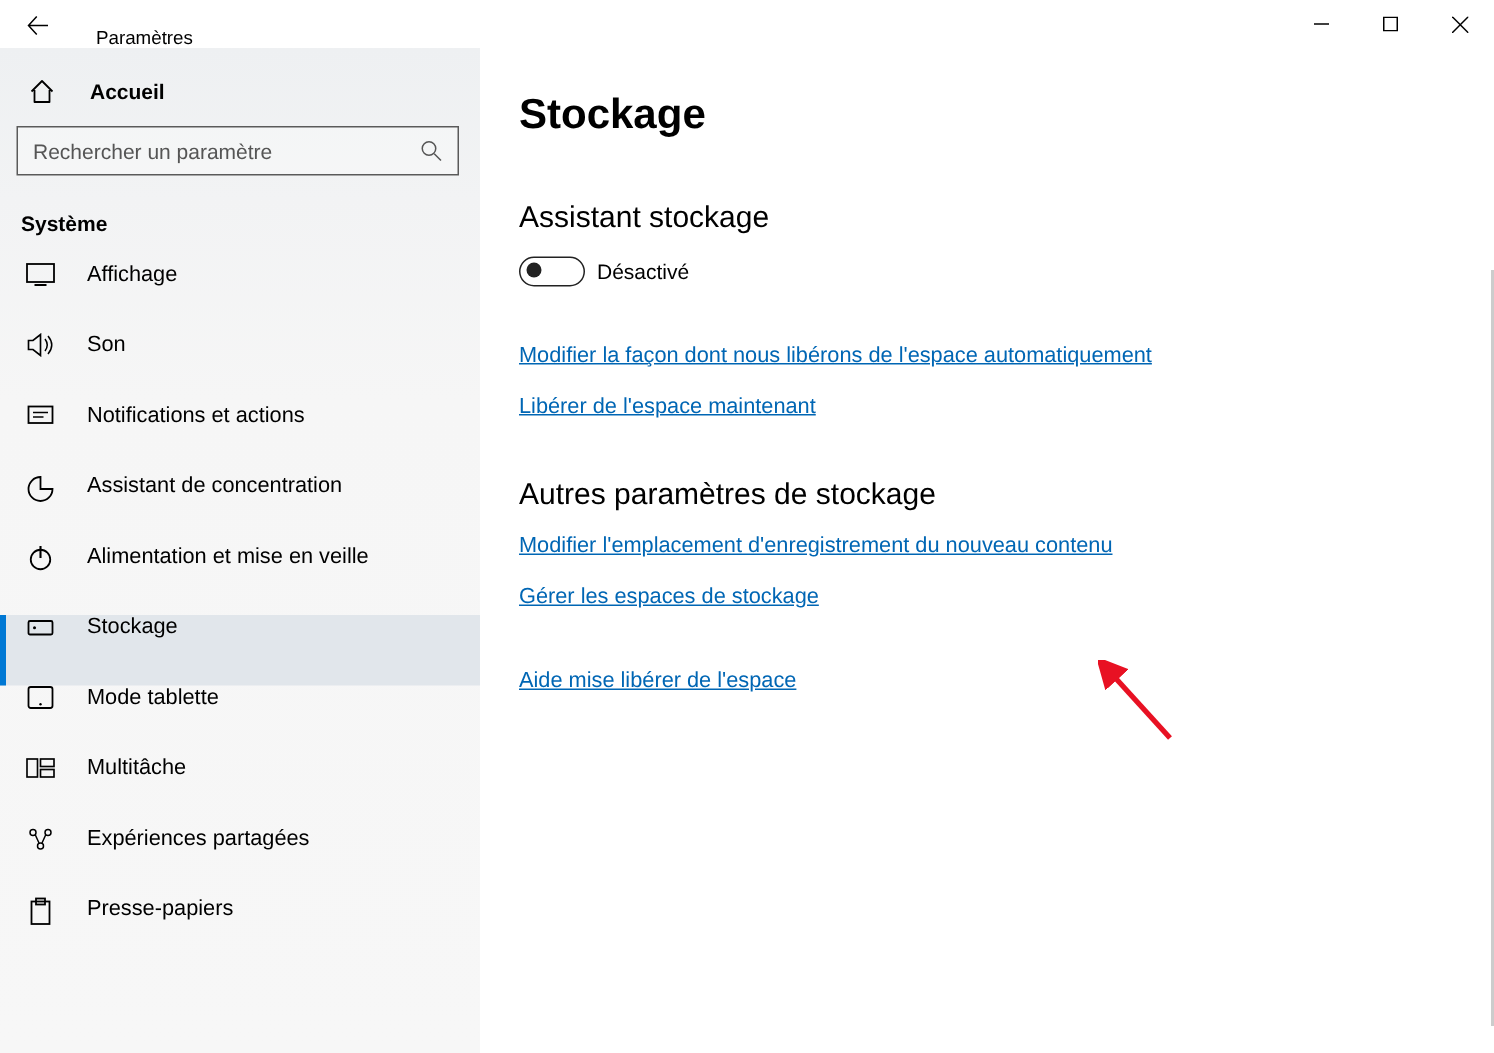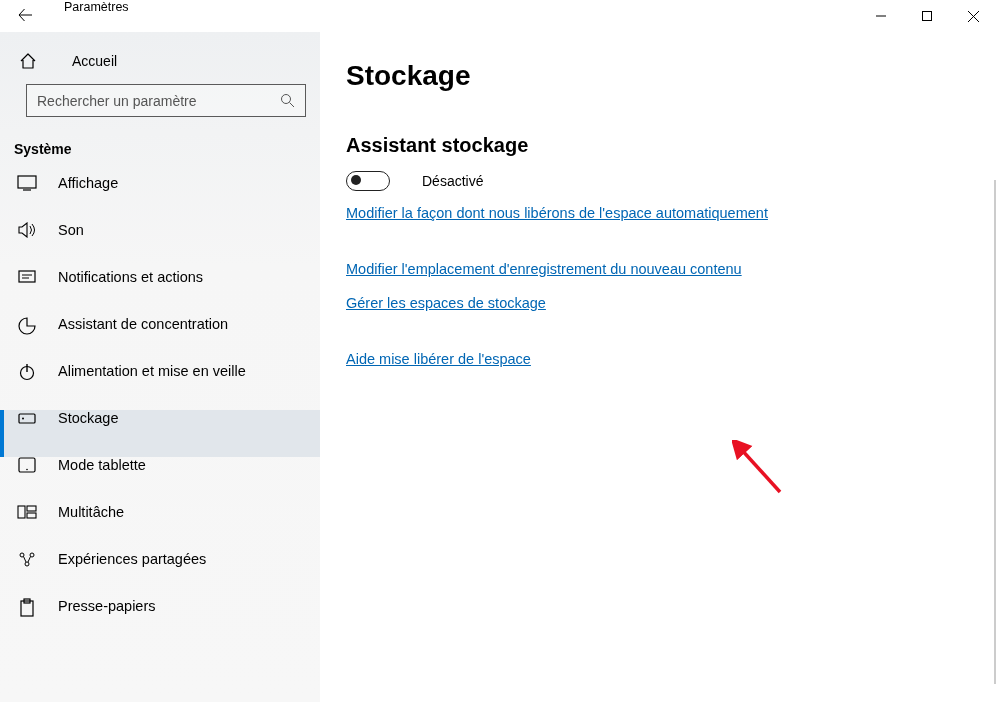--- a/index.html
+++ b/index.html
@@ -11,21 +11,21 @@
     background: #fff;
     width: 996px;
     height: 702px;
     overflow: hidden;
     position: relative;
   }
 
   
   .title-bar {
     display: flex;
-    align-items: flex-start;
+    align-items: flex-end;
     height: 32px;
     padding: 0 0 0 10px;
   }
   .title-bar .back {
     width: 30px; height: 30px;
     display: flex; align-items: center; justify-content: center;
     cursor: pointer;
   }
   .title-bar .title {
     padding-left: 24px;
@@ -52,28 +52,29 @@
   .sidebar {
     width: 320px;
     background: linear-gradient(180deg, #eef0f2 0%, #f2f3f4 15%, #f6f6f6 35%, #f7f7f7 100%);
     display: flex;
     flex-direction: column;
     padding-top: 10px;
   }
   .home-row {
     display: flex; align-items: center;
     padding: 10px 14px 10px 18px;
-    gap: 34px;
-    cursor: pointer;
+    gap: 22px;
+    cursor: pointer;
+    font-weight: bold;
   }
   .home-row .icon { width: 20px; display:flex; justify-content:center; }
   .home-row .label { font-size: 14px; }
 
   .search-wrap {
-    padding: 4px 14px 10px 26px;
+    padding: 4px 14px 10px 11px;
   }
   .search-box {
     display: flex; align-items: center;
     border: 1px solid #5a5a5a;
     background: rgba(255,255,255,0.3);
     height: 33px;
     padding: 0 10px;
   }
   .search-box input {
     flex: 1;
@@ -128,42 +129,42 @@
     overflow: hidden;
     position: relative;
   }
   .page-title {
     font-size: 28px;
     font-weight: 600;
     margin-bottom: 42px;
   }
   .section-heading {
     font-size: 20px;
-    font-weight: 700;
+    font-weight: 400;
     margin-bottom: 14px;
   }
   .description {
     font-size: 14px;
     line-height: 1.4;
     max-width: 425px;
     margin-bottom: 16px;
   }
   .description-wide {
     font-size: 14px;
     line-height: 1.45;
     max-width: 620px;
     color: #444;
     margin-bottom: 10px;
   }
 
   .toggle-row {
     display: flex;
     align-items: center;
-    gap: 32px;
-    margin-bottom: 14px;
+    gap: 8px;
+    margin-bottom: 38px;
   }
   .toggle {
     width: 44px; height: 20px;
     border: 1.5px solid #222;
     border-radius: 10px;
     position: relative;
     display: inline-block;
     cursor: pointer;
   }
   .toggle::after {
@@ -377,23 +378,25 @@
 
     <div class="page-title">Stockage</div>
 
     <div class="block">
       <div class="section-heading">Assistant stockage</div>
       <div class="toggle-row">
         <span class="toggle"></span>
         <span class="toggle-label">Désactivé</span>
       </div>
       <a class="link">Modifier la façon dont nous libérons de l'espace automatiquement</a>
+      <a class="link">Libérer de l'espace maintenant</a>
     </div>
 
     <div class="block">
+      <div class="section-heading">Autres paramètres de stockage</div>
       <a class="link">Modifier l'emplacement d'enregistrement du nouveau contenu</a>
       <a class="link">Gérer les espaces de stockage</a>
     </div>
 
     <div class="block">
       <a class="link">Aide mise libérer de l'espace</a>
     </div>
 
     <div class="scroll-hint"></div>
   </div>

